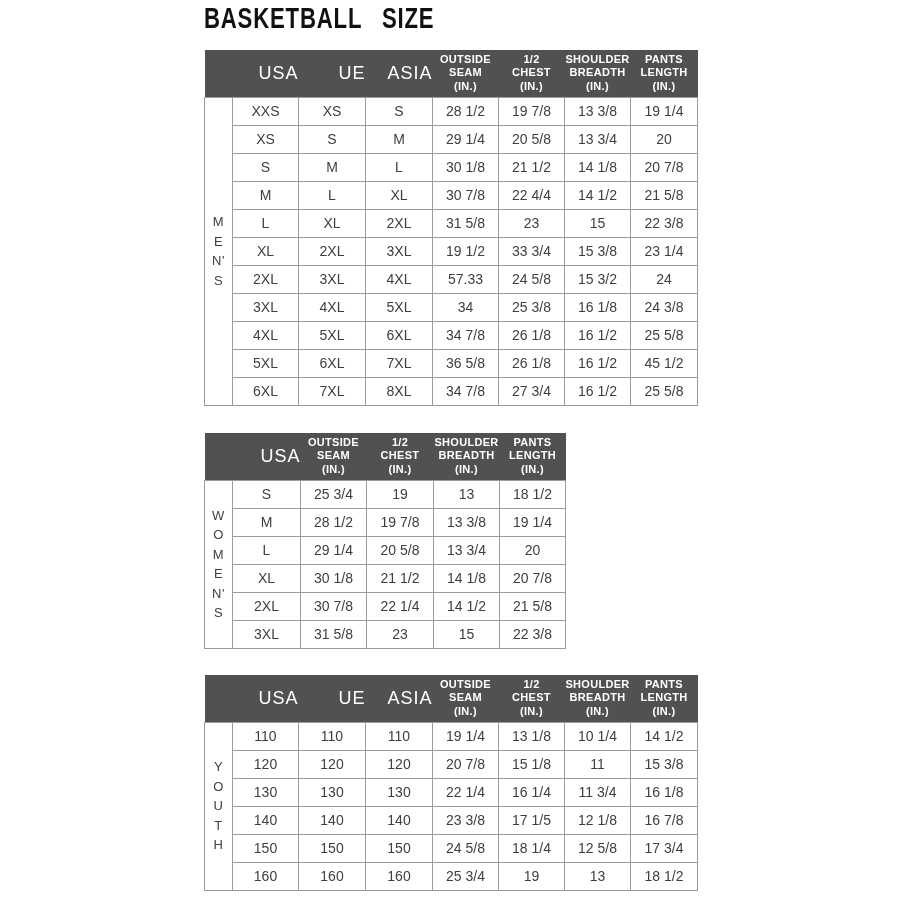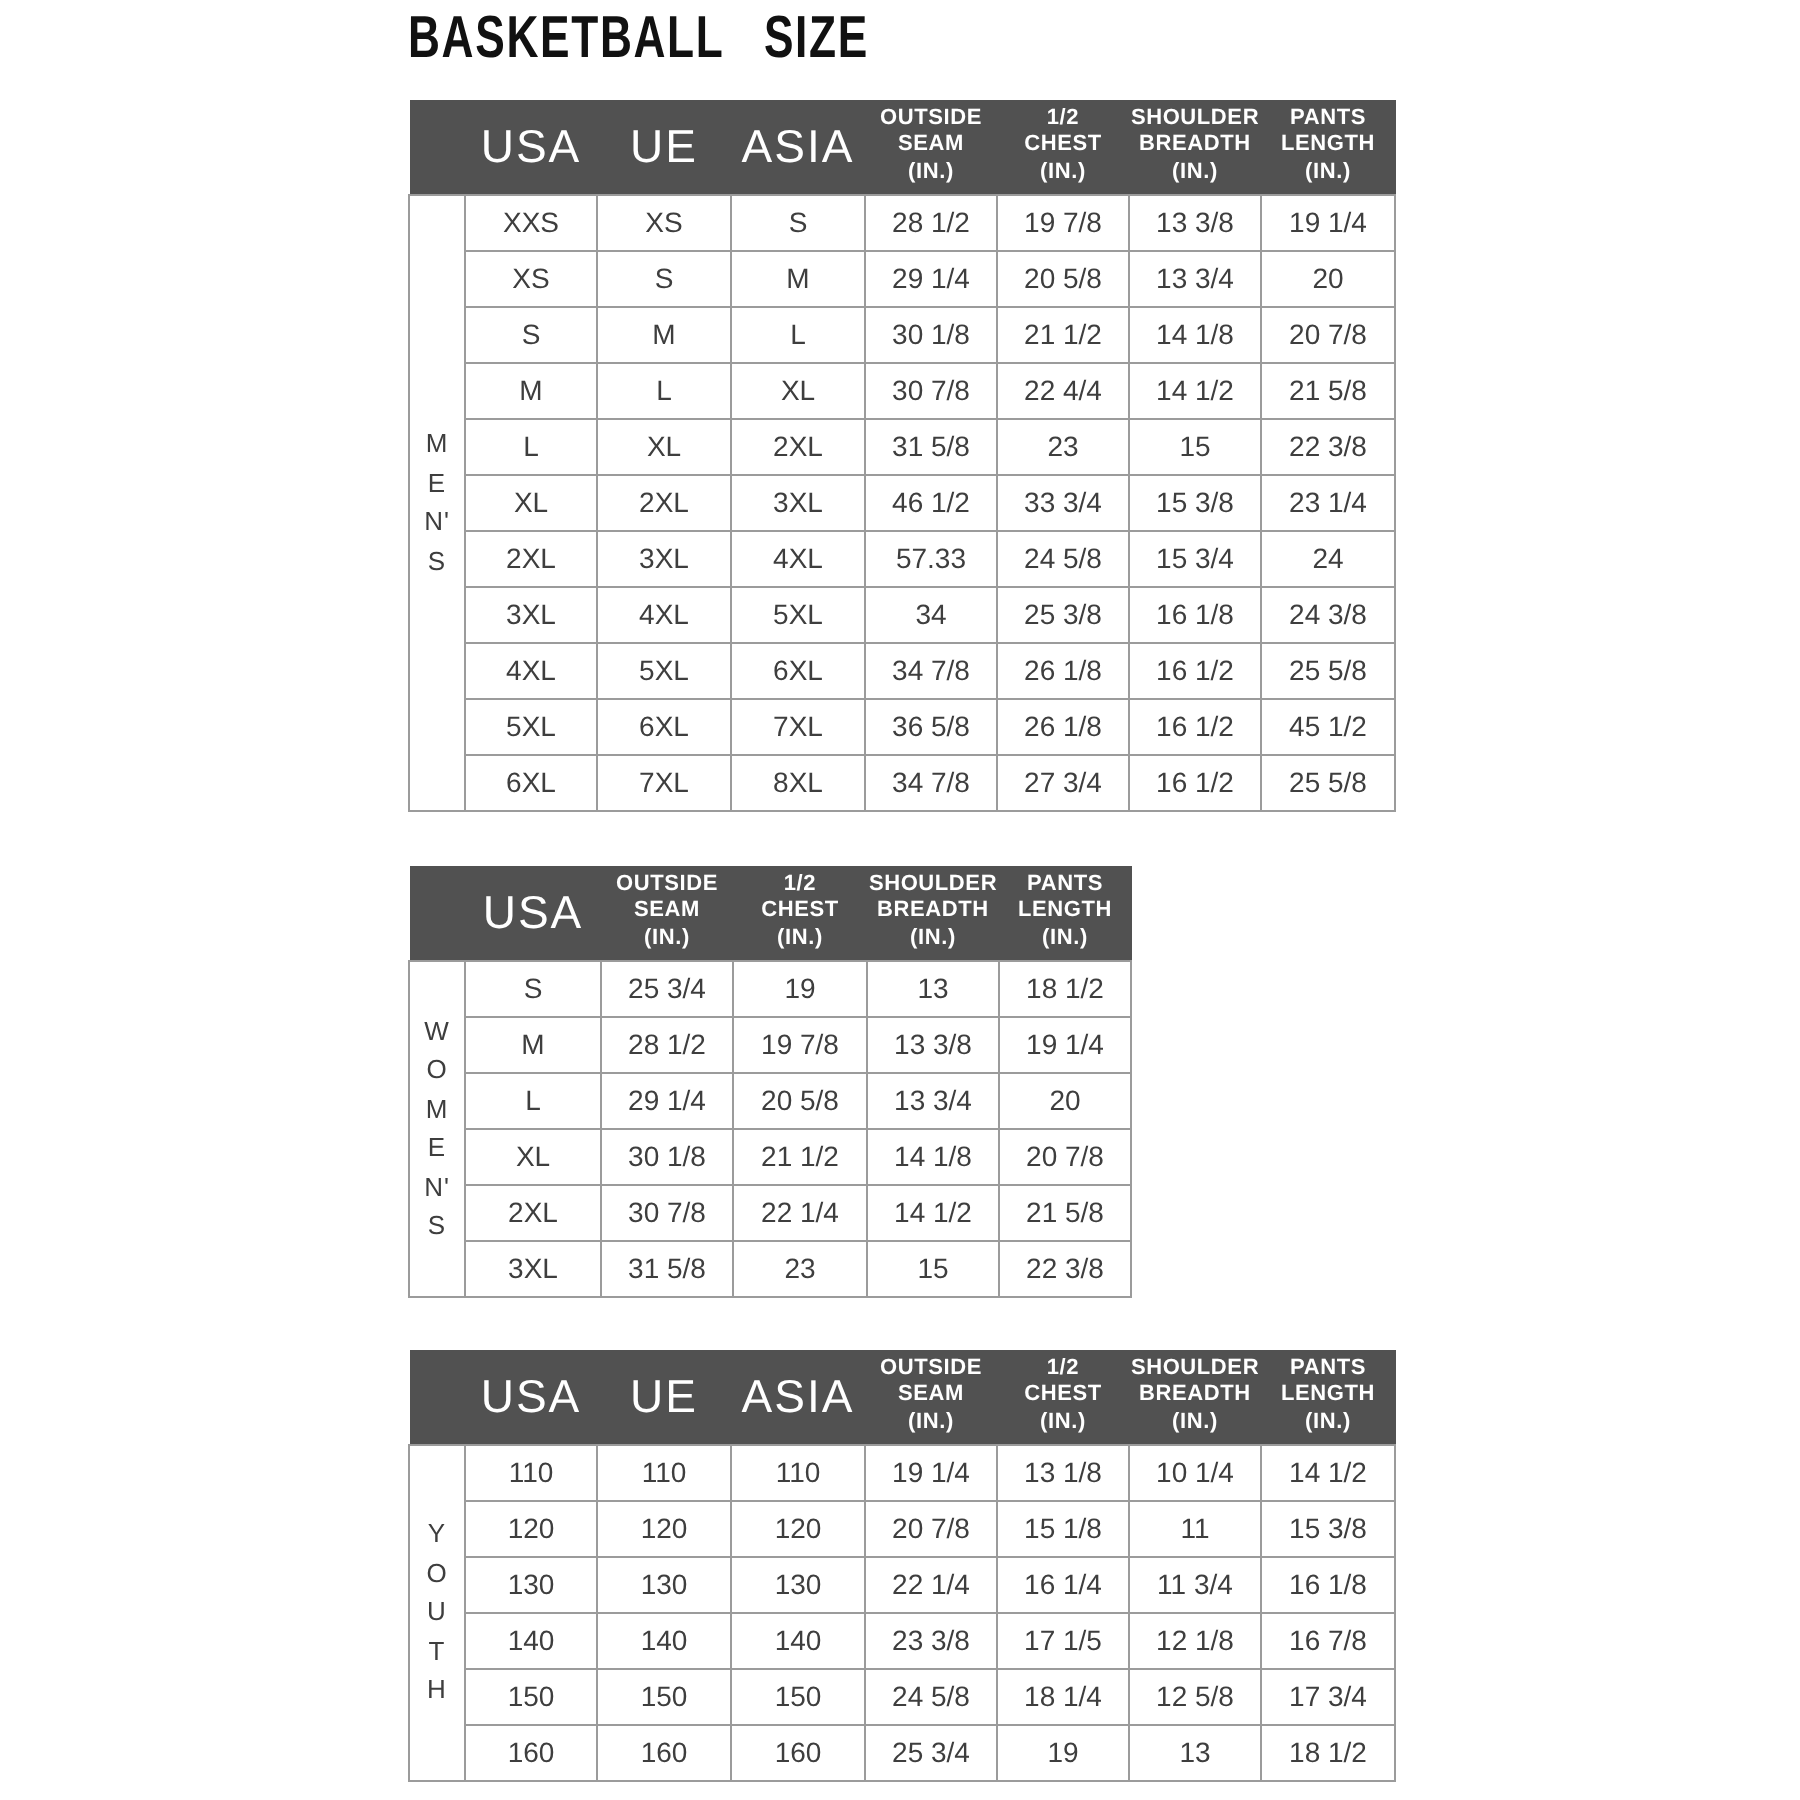--- a/index.html
+++ b/index.html
@@ -44,22 +44,23 @@
     background:var(--header-bg);
     color:var(--header-text);
     height:47px;
     vertical-align:middle;
     text-align:center;
     font-weight:normal;
     border:none;
     padding:0;
   }
   th.big{
-    font-size:23px;
+    font-size:18px;
     letter-spacing:1px;
+    text-align:right;
   }
   th.small{
     font-size:11px;
     font-weight:bold;
     letter-spacing:0.3px;
     line-height:1.25;
   }
   tbody td{
     border:1px solid var(--border);
     height:28px;
@@ -180,32 +181,32 @@
             <td>2XL</td>
             <td>31 5/8</td>
             <td>23</td>
             <td>15</td>
             <td>22 3/8</td>
           </tr>
           <tr>
             <td>XL</td>
             <td>2XL</td>
             <td>3XL</td>
-            <td>46 1/2</td>
+            <td>19 1/2</td>
             <td>33 3/4</td>
             <td>15 3/8</td>
             <td>23 1/4</td>
           </tr>
           <tr>
             <td>2XL</td>
             <td>3XL</td>
             <td>4XL</td>
             <td>57.33</td>
             <td>24 5/8</td>
-            <td>15 3/4</td>
+            <td>15 3/2</td>
             <td>24</td>
           </tr>
           <tr>
             <td>3XL</td>
             <td>4XL</td>
             <td>5XL</td>
             <td>34</td>
             <td>25 3/8</td>
             <td>16 1/8</td>
             <td>24 3/8</td>

